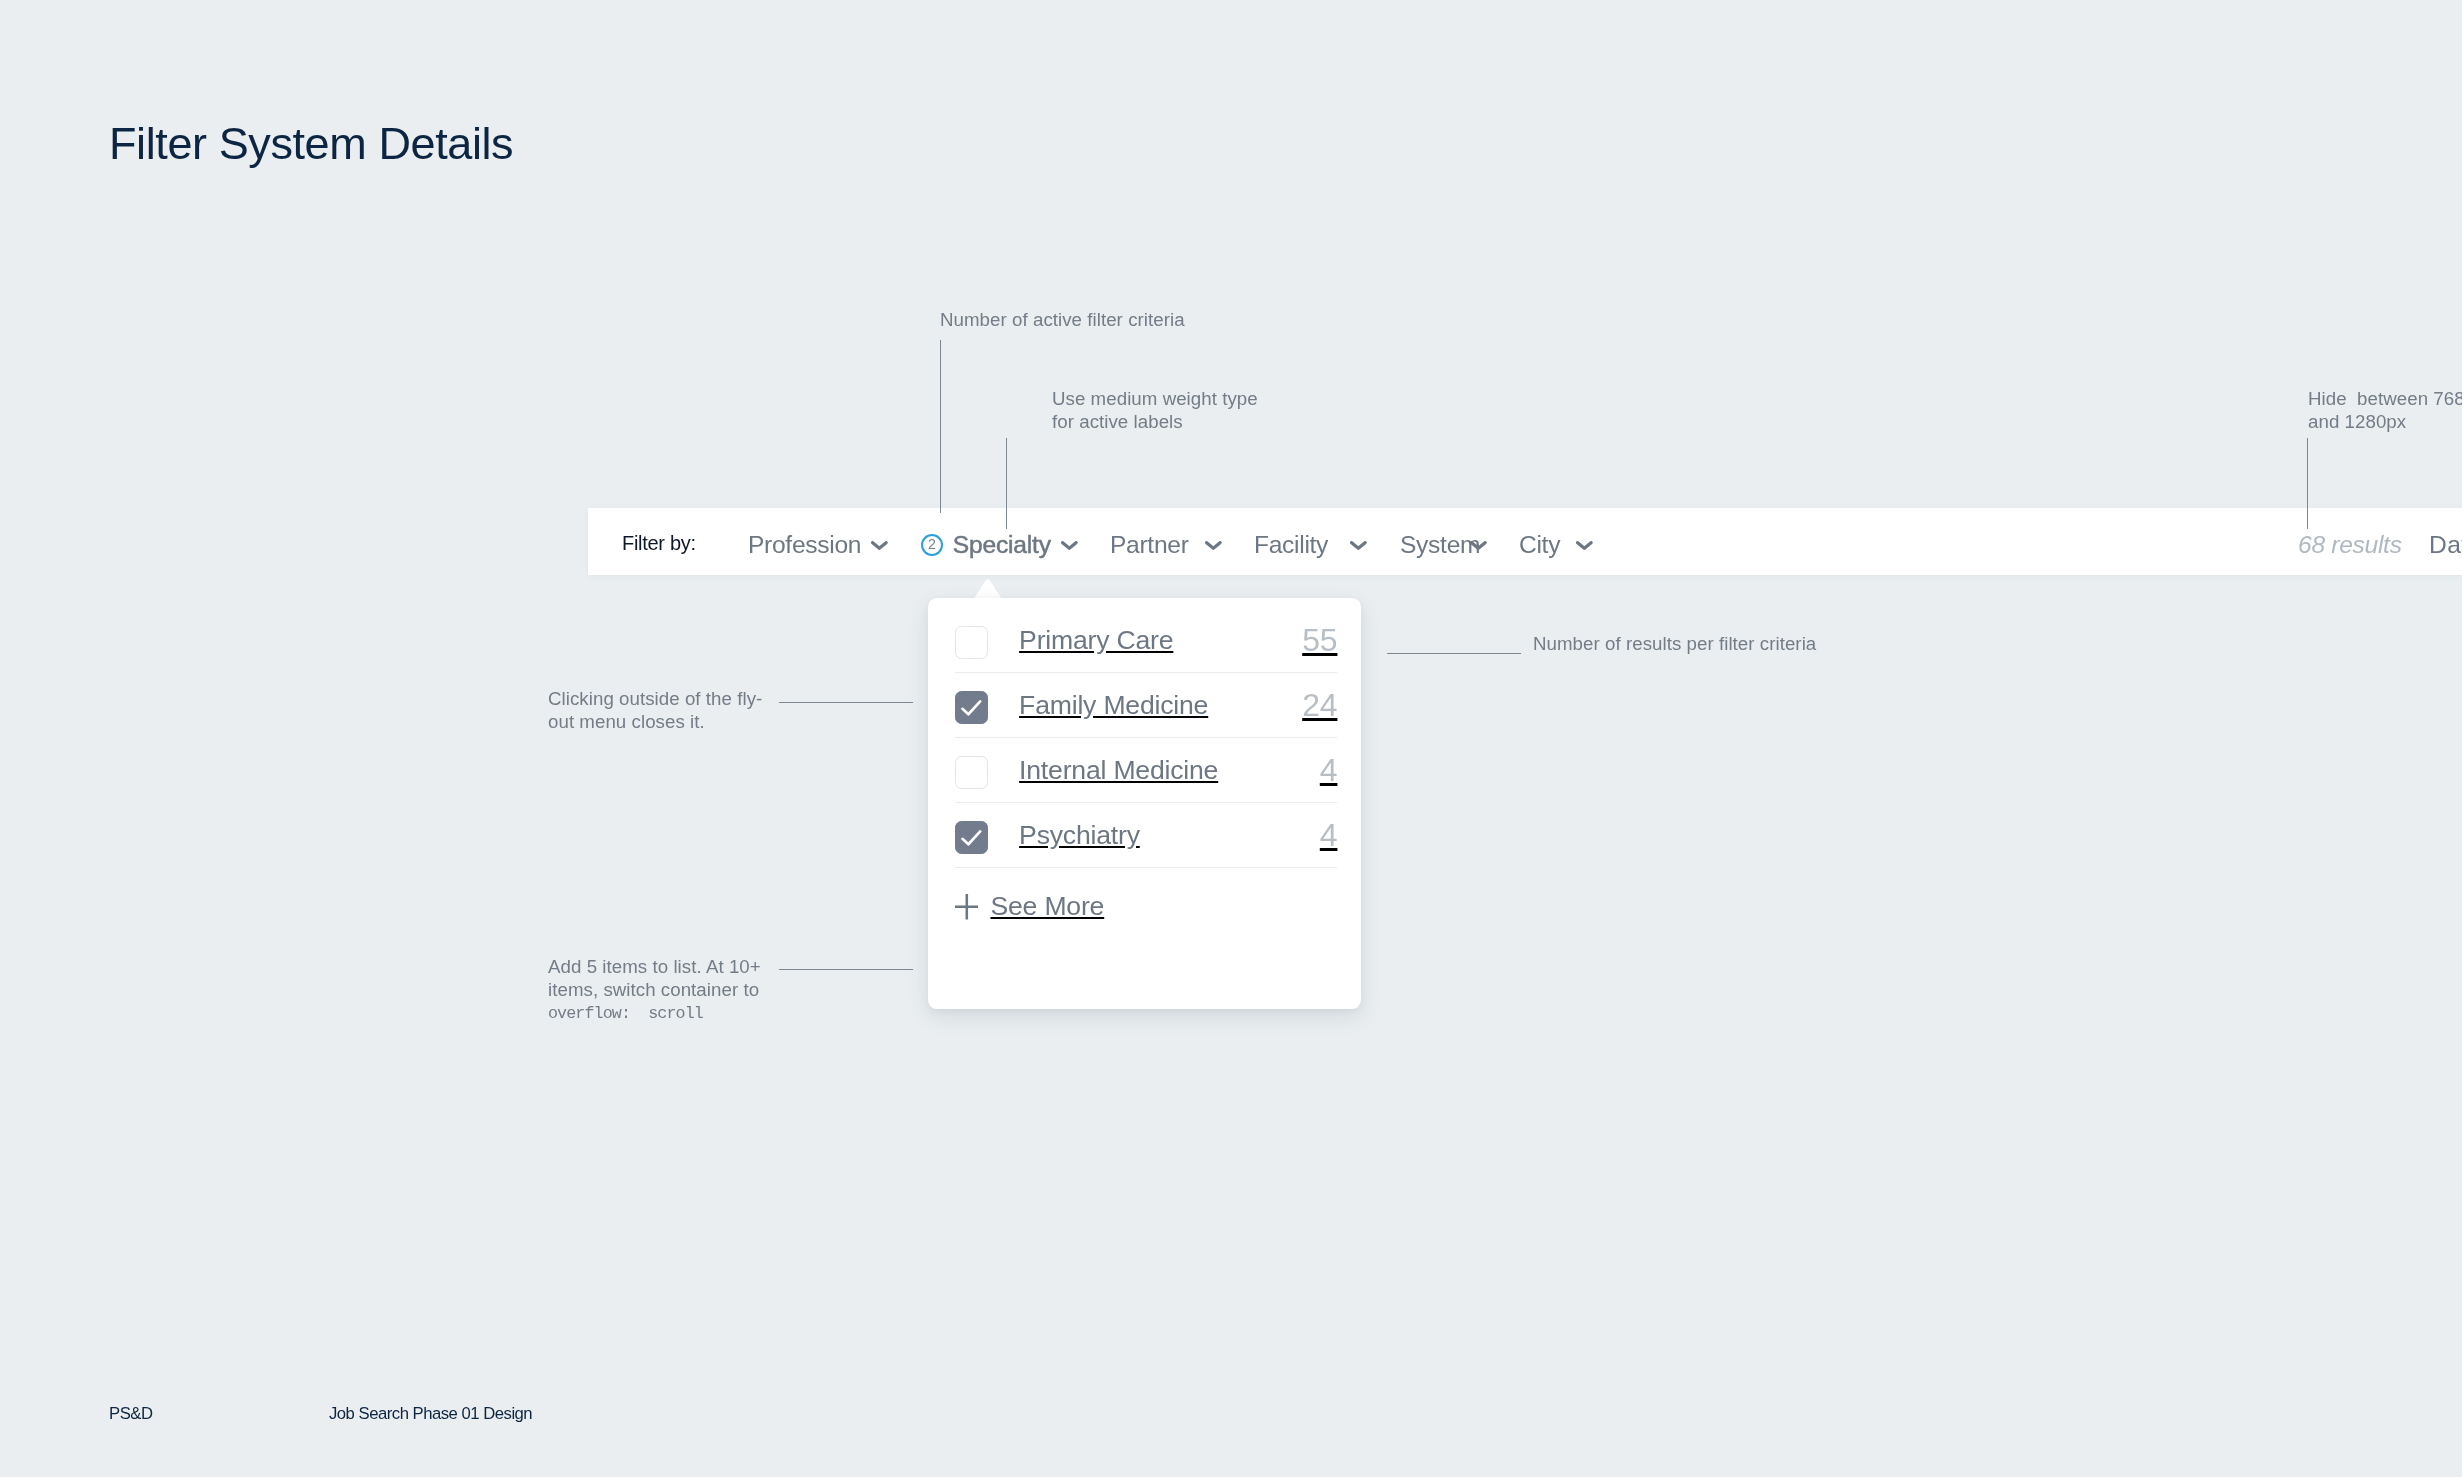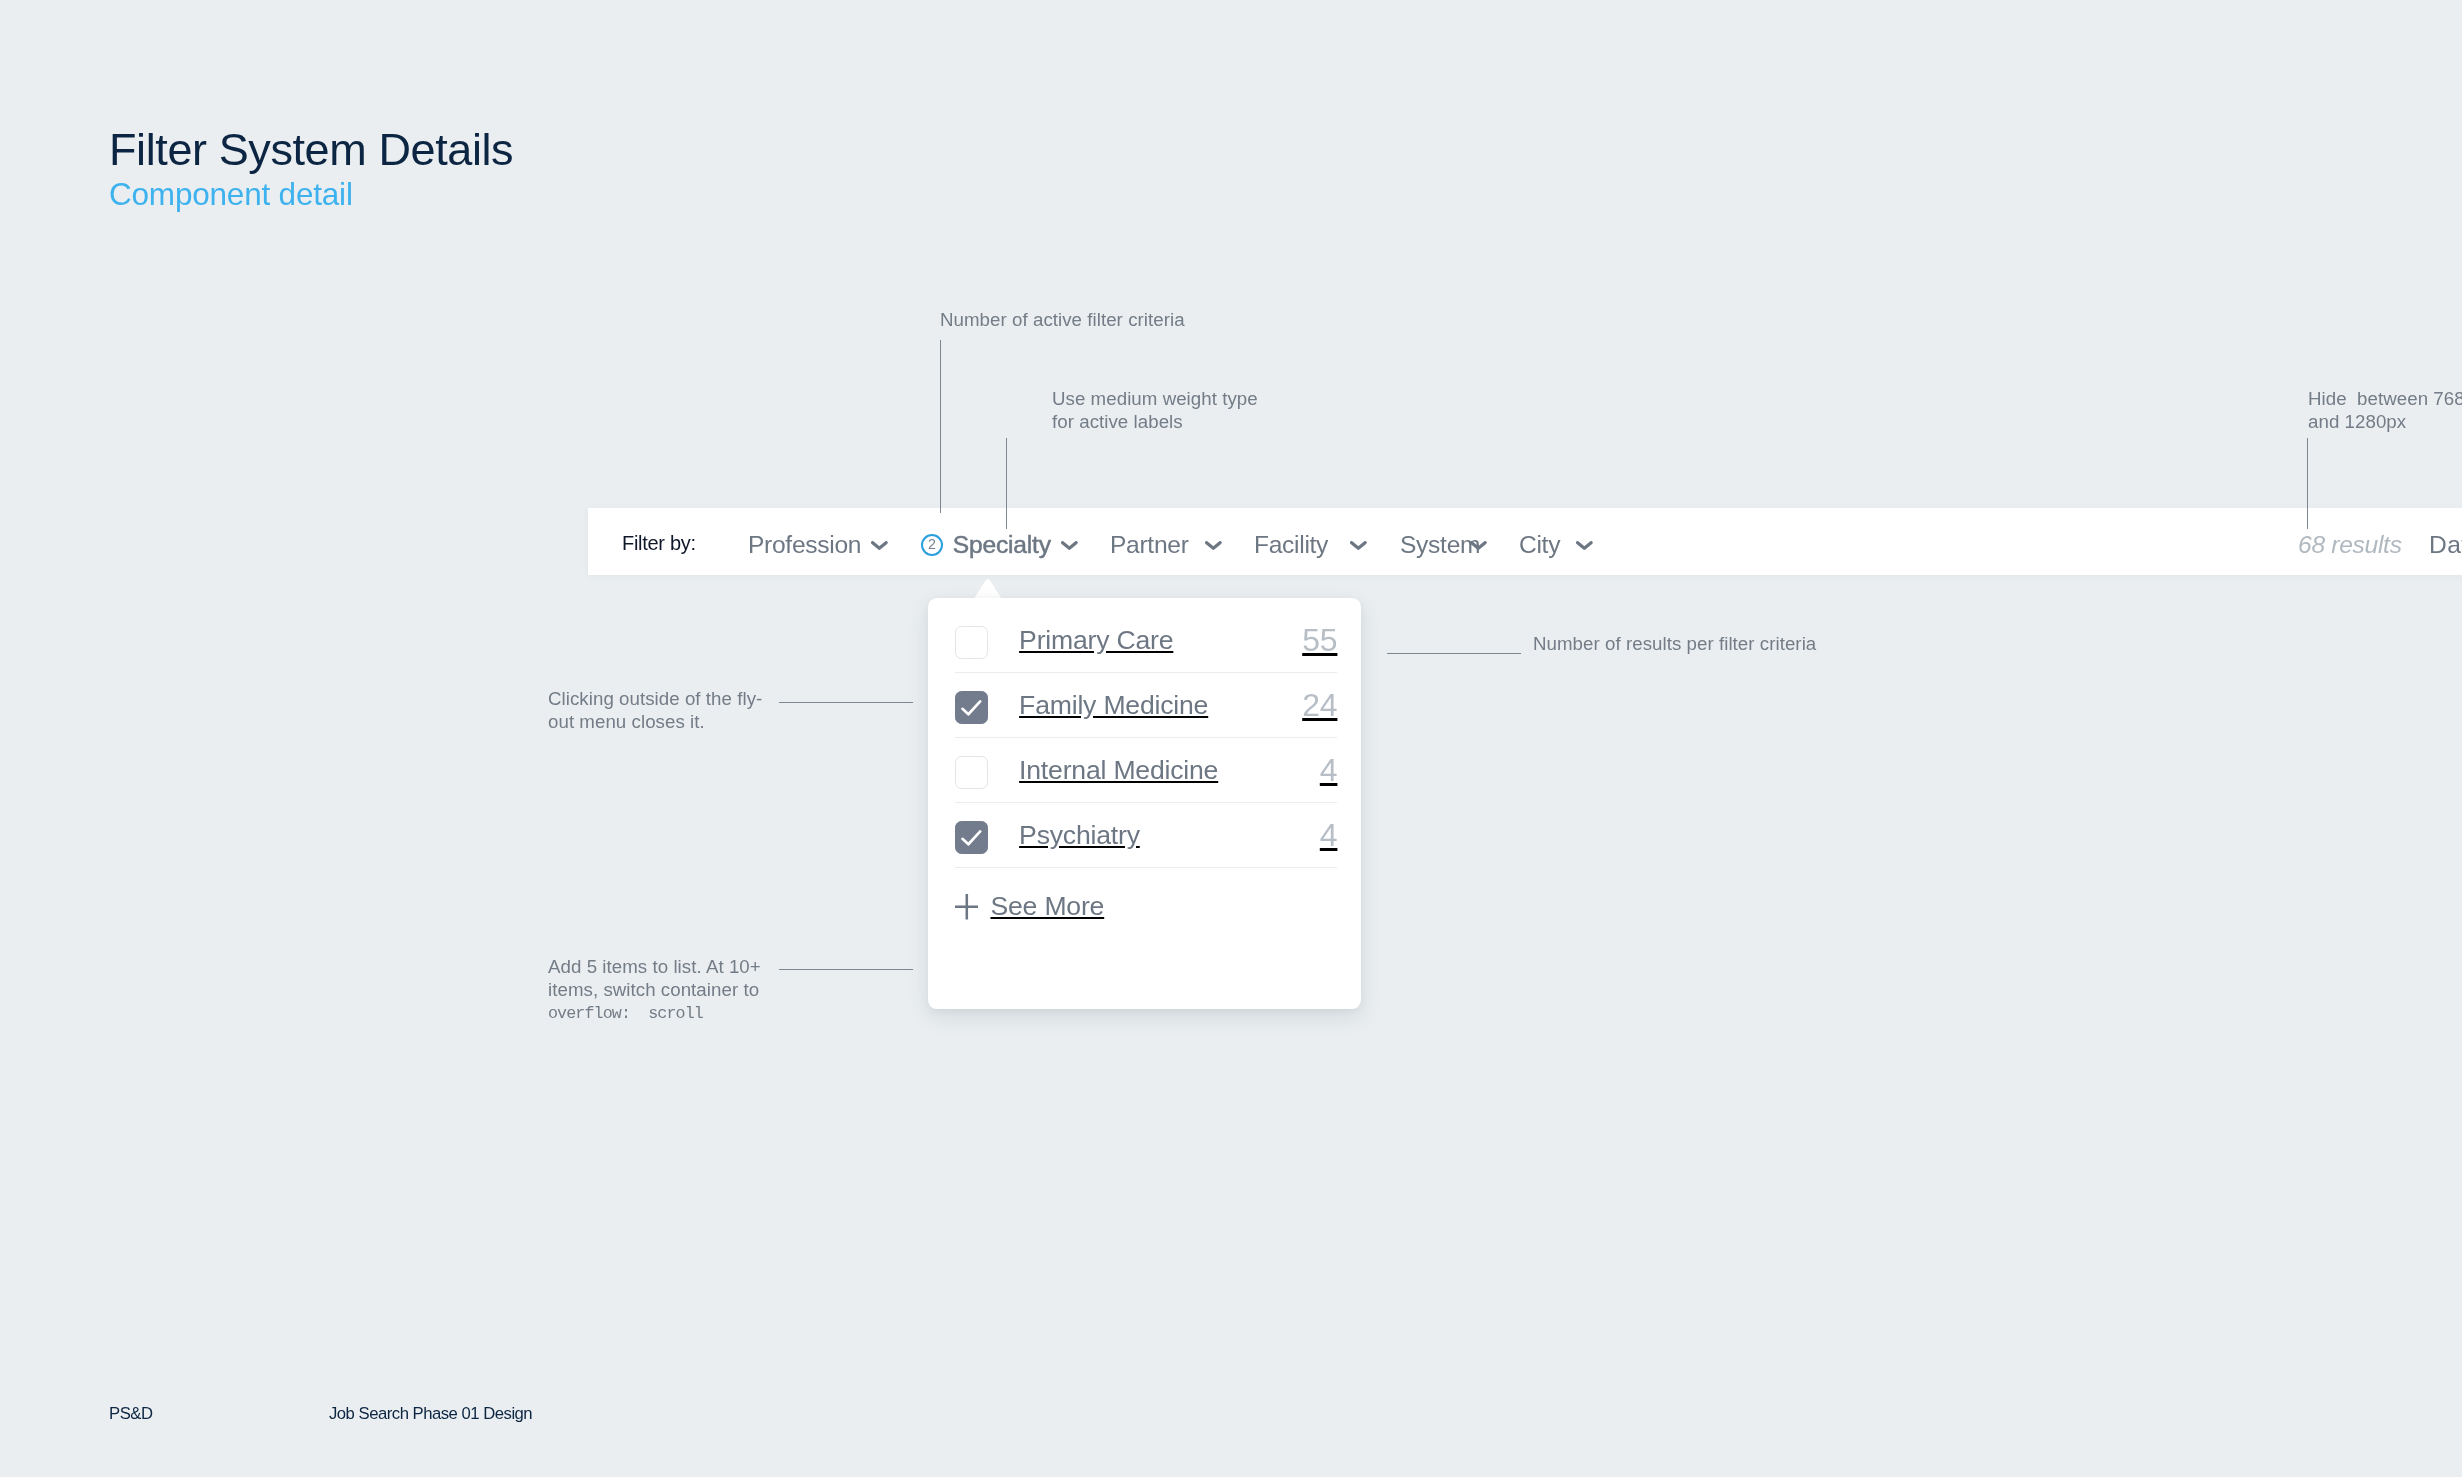--- a/index.html
+++ b/index.html
@@ -8,21 +8,21 @@
     width:2627px;height:1477px;
     background:#eaeef0;
     font-family:"Liberation Sans", sans-serif;
     overflow:hidden;
     position:relative;
     -webkit-font-smoothing:antialiased;
   }
   .slide{position:absolute;inset:0;}
 
   
-  .title-block{position:absolute;left:109px;top:124px;}
+  .title-block{position:absolute;left:109px;top:118px;}
   .title-line{
     font-size:45px;line-height:51px;color:#0c2542;letter-spacing:-0.4px;font-weight:400;
   }
   .subtitle{
     font-size:31.5px;line-height:41px;color:#3db2ee;margin-top:-1.5px;font-weight:400;letter-spacing:-0.2px;
   }
 
   
   .filter-bar{
     position:absolute;left:588px;top:508px;width:2039px;height:67px;
@@ -79,21 +79,20 @@
   .footer{position:absolute;left:0;top:1406px;width:100%;height:29.5px;}
   .footer div{position:absolute;font-size:16.7px;line-height:16.7px;color:#0c2542;letter-spacing:-0.5px;white-space:nowrap;}
 </style>
 </head>
 <body>
 
 <div class="slide">
 
   <div class="title-block">
     <div class="title-line">Filter System Details</div>
-    <div class="subtitle">Component detail</div>
   </div>
 
   <div class="leader v" style="left:940px;top:340px;height:173px;"></div>
   <div class="leader v" style="left:1006px;top:438px;height:91px;"></div>
   <div class="leader v" style="left:2307px;top:438px;height:91px;"></div>
   <div class="leader h" style="left:1387px;top:653px;width:134px;"></div>
   <div class="leader h" style="left:779px;top:702px;width:134px;"></div>
   <div class="leader h" style="left:779px;top:969px;width:134px;"></div>
 
   <div class="ann" style="left:940px;top:309px;">Number of active filter criteria</div>

